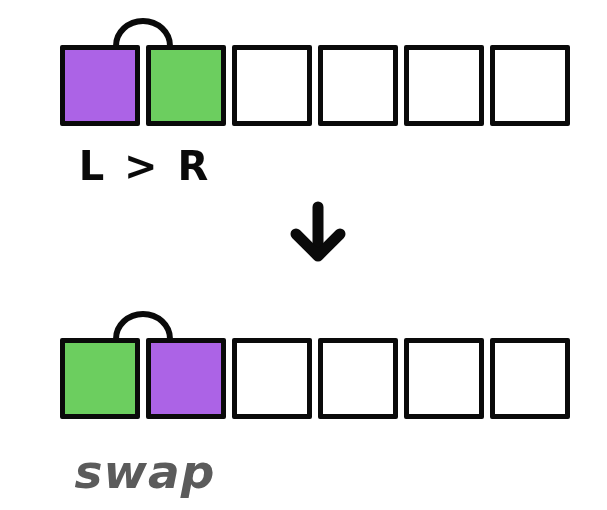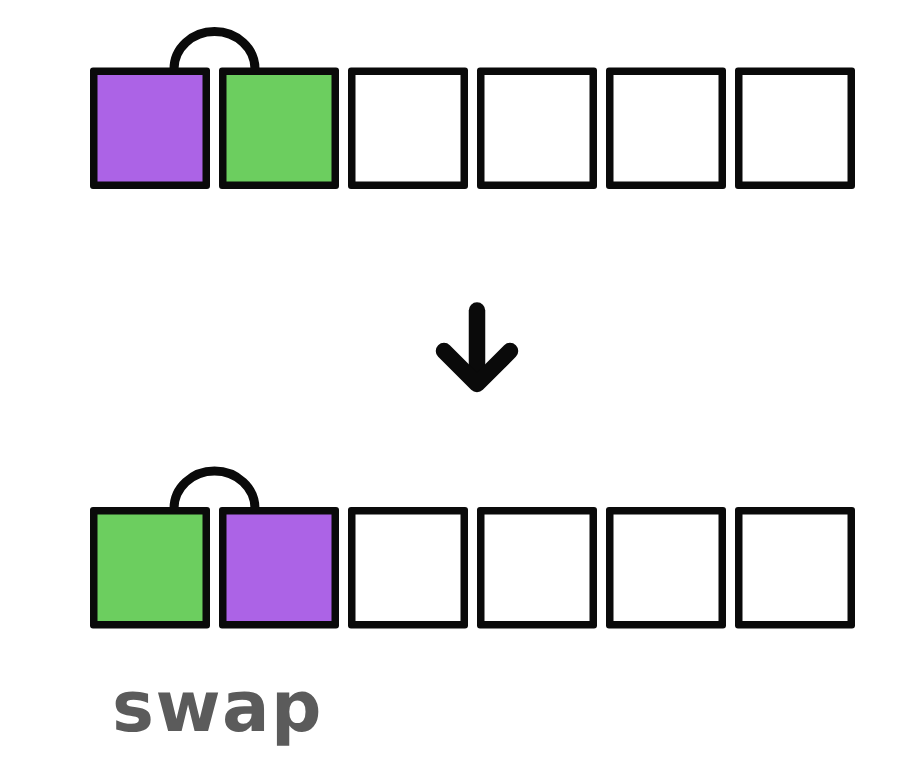--- a/index.html
+++ b/index.html
@@ -71,40 +71,42 @@
     top: 143px;
     font-size: 40px;
     letter-spacing: 3px;
     color: var(--outline, #0a0a0a);
   }
   .label-swap {
     top: 444px;
     font-size: 47px;
     letter-spacing: 1px;
     color: var(--gray, #5b5b5b);
+    font-style: italic;
   }
 </style>
 </head>
 <body>
 
 <div class="canvas">
 
   <svg class="arc arc-before" viewBox="0 0 64 32" aria-hidden="true">
     <path d="M 5 30 A 27 25 0 0 1 59 30"></path>
   </svg>
 
   <div class="row row-before">
     <div class="cell" data-fill="purple"></div>
     <div class="cell" data-fill="green"></div>
     <div class="cell" data-fill="white"></div>
     <div class="cell" data-fill="white"></div>
     <div class="cell" data-fill="white"></div>
     <div class="cell" data-fill="white"></div>
   </div>
 
+  <div class="label label-compare">L &gt; R</div>
 
   <svg class="arrow" viewBox="0 0 58 62" aria-hidden="true">
     <path d="M 29 6 L 29 49"></path>
     <path d="M 7 33 L 29 55 L 51 33"></path>
   </svg>
 
   <svg class="arc arc-after" viewBox="0 0 64 32" aria-hidden="true">
     <path d="M 5 30 A 27 25 0 0 1 59 30"></path>
   </svg>
 

